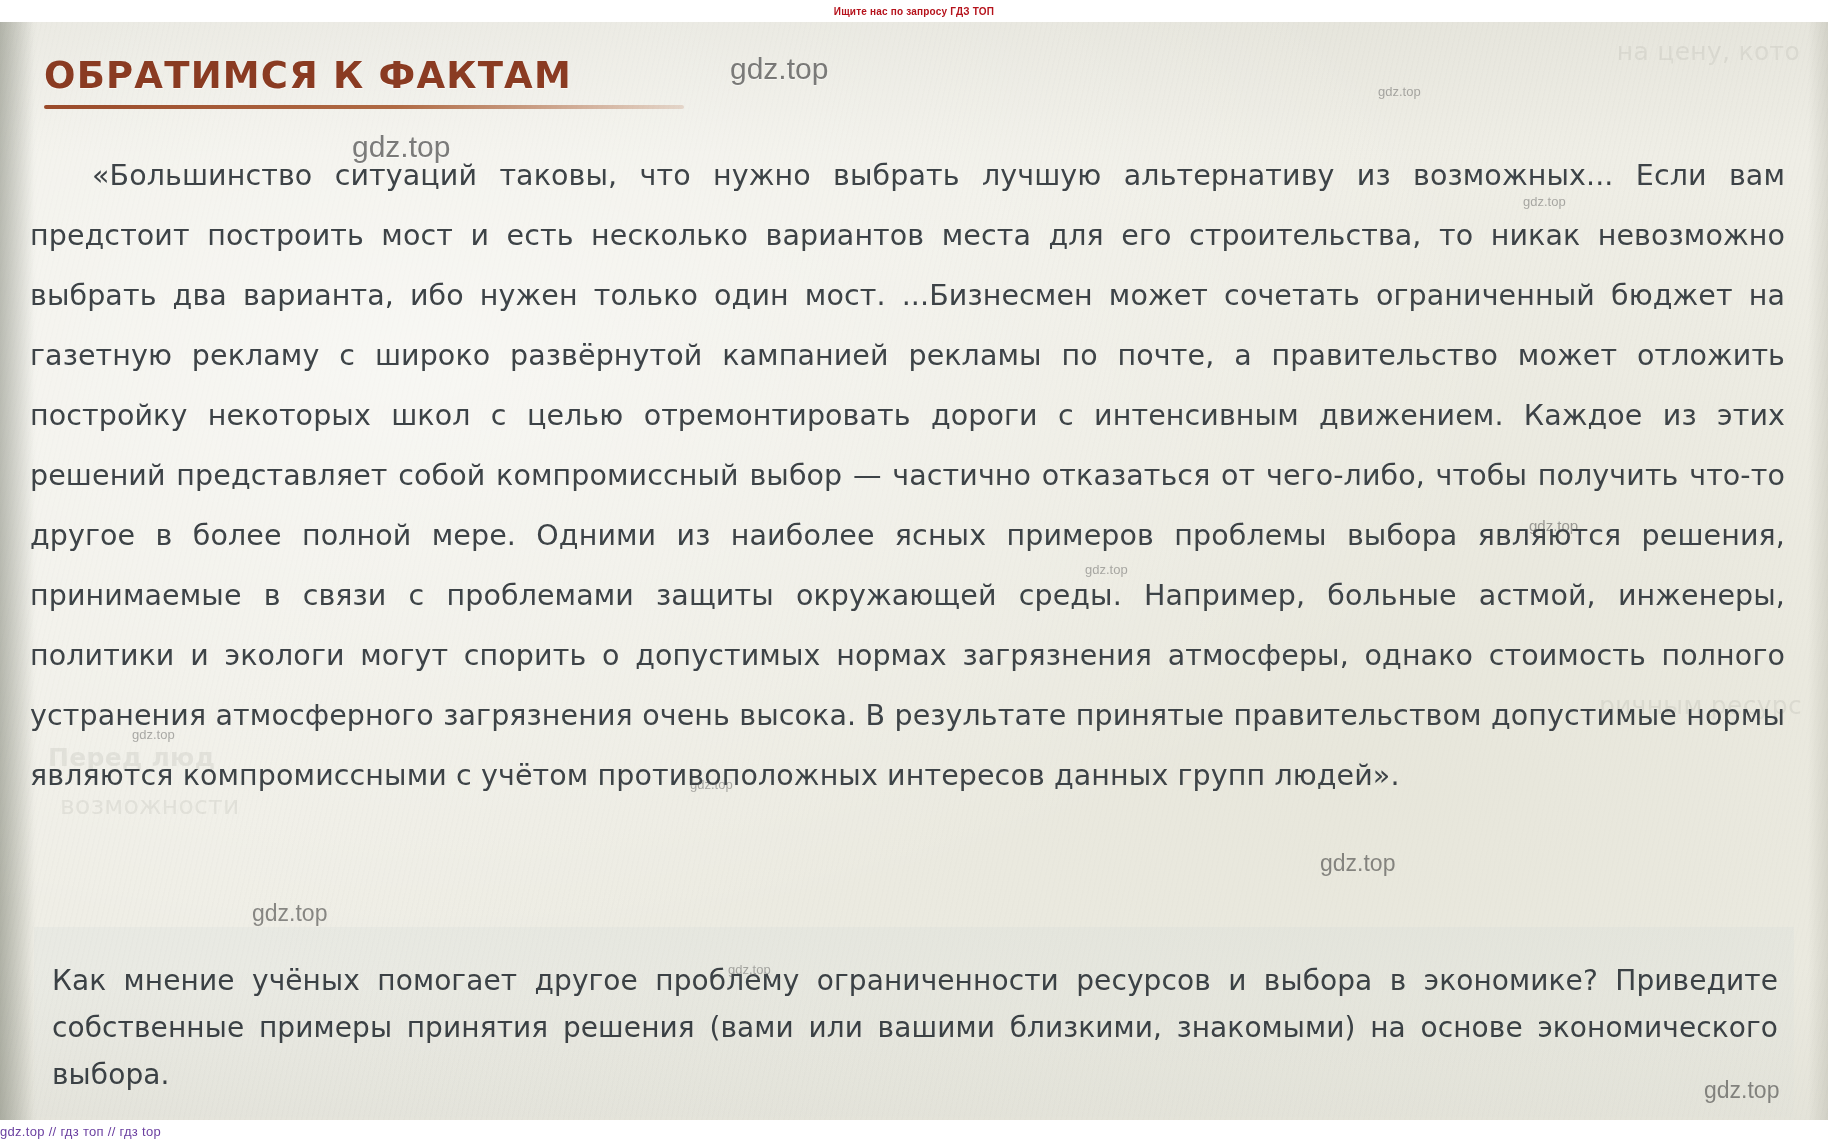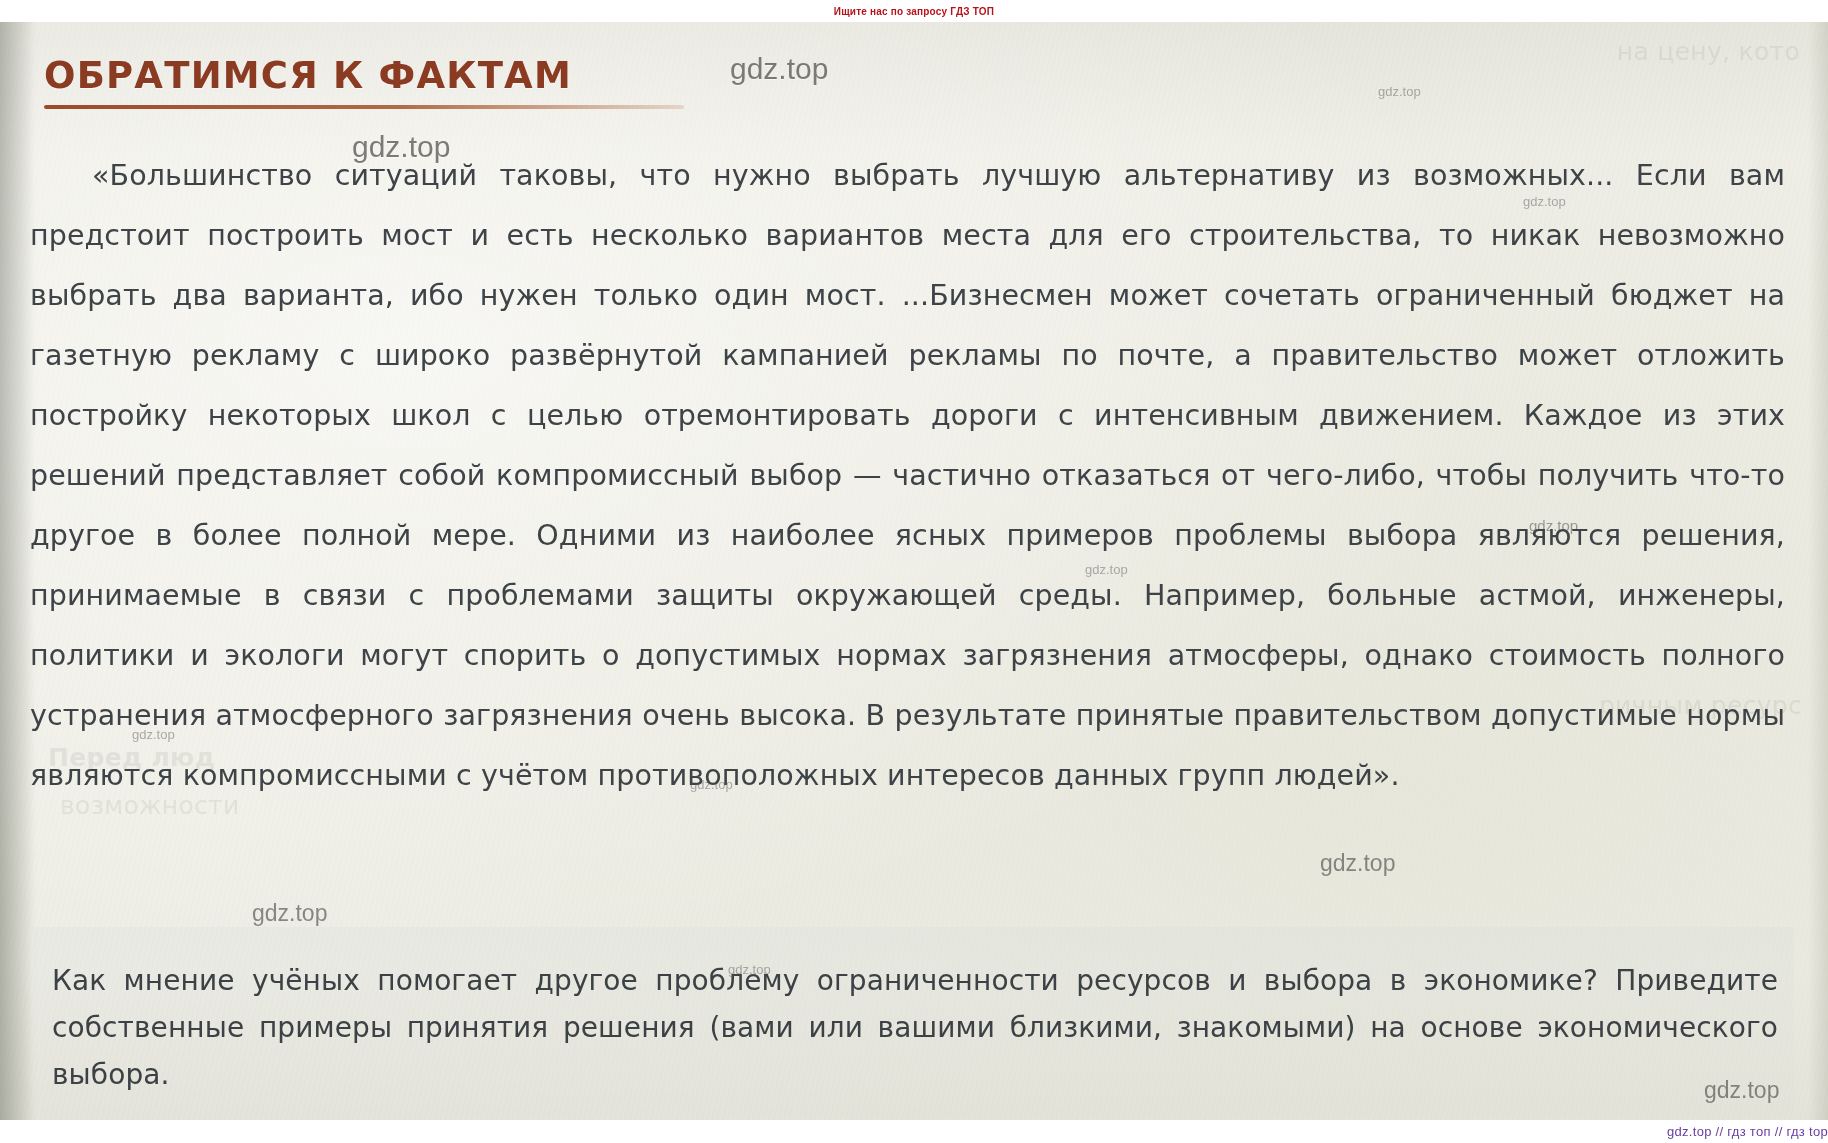--- a/index.html
+++ b/index.html
@@ -178,21 +178,21 @@
 
   
   .bottom-bar {
     position: absolute;
     left: 0;
     bottom: 0;
     width: 1828px;
     height: 23px;
     display: flex;
     align-items: center;
-    justify-content: flex-end;
+    justify-content: flex-start;
     background: #ffffff;
   }
   .bottom-bar-text {
     font-family: "Liberation Sans", sans-serif;
     font-size: 13px;
     color: #6a3fa0;
     letter-spacing: 0.3px;
   }
 </style>
 </head>

